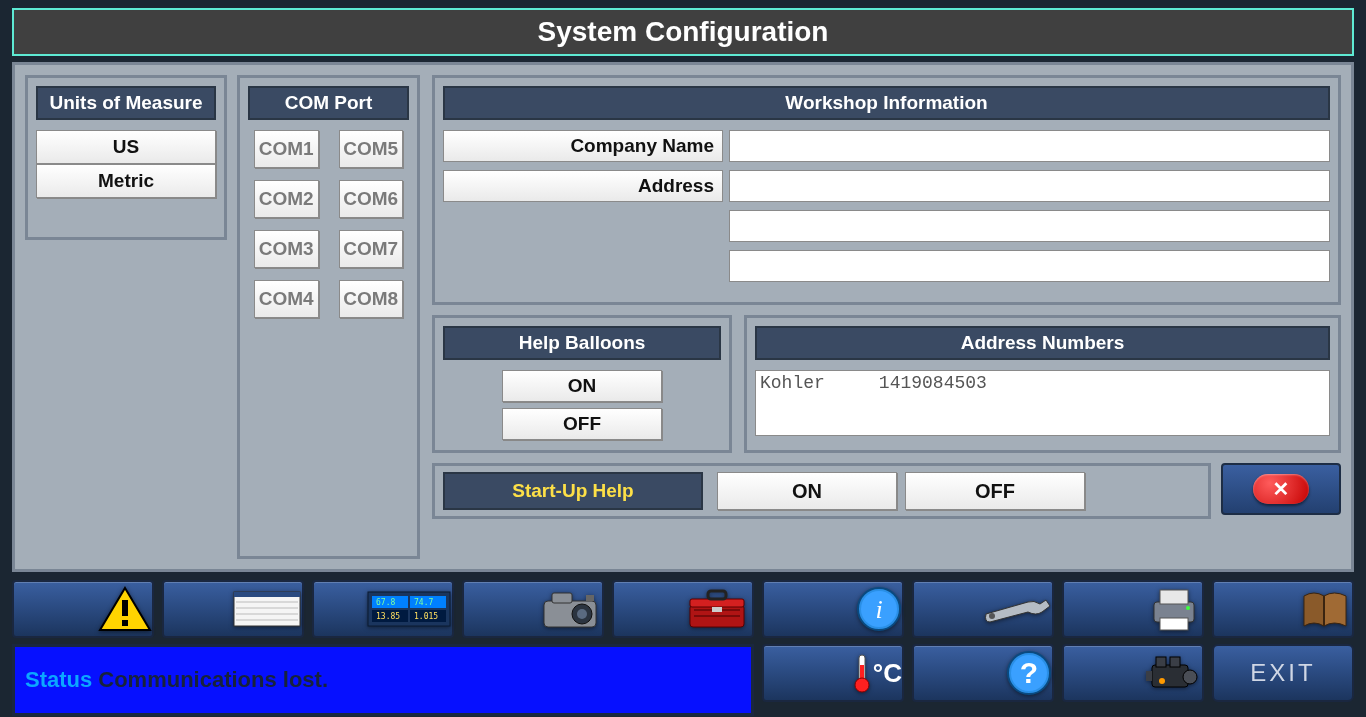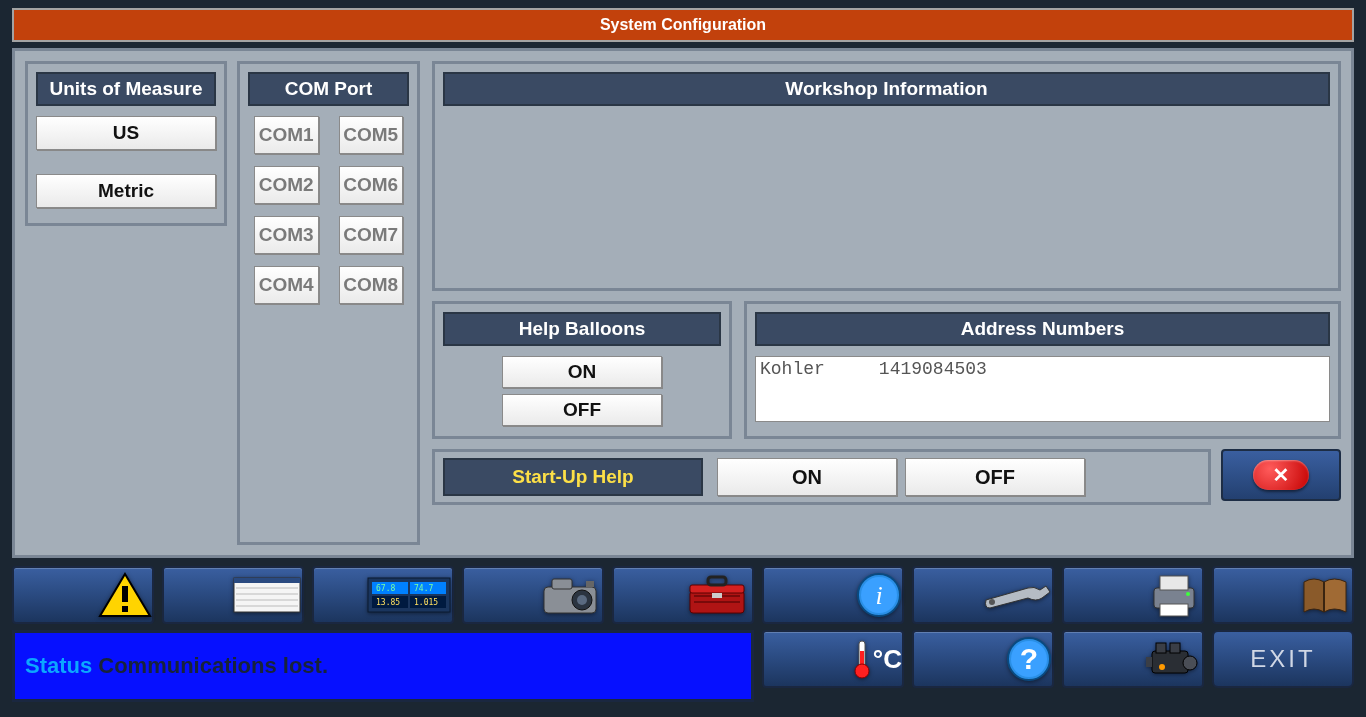--- a/index.html
+++ b/index.html
@@ -5,27 +5,27 @@
   * { box-sizing: border-box; margin: 0; padding: 0; }
   body {
     background: #1b2632;
     font-family: Arial, Helvetica, sans-serif;
     width: 1366px;
     height: 717px;
     overflow: hidden;
     padding: 8px 12px;
   }
   .title-bar {
-    background: #c2410c;
+    background: #404040;
     color: #ffffff;
     text-align: center;
     font-weight: bold;
-    font-size: 16px;
+    font-size: 28px;
     padding: 6px 0;
-    border: 2px solid #a3a3a3;
+    border: 2px solid #5eead4;
     margin-bottom: 6px;
   }
   .main-panel {
     background: #a4aeb8;
     border: 3px solid #7a8695;
     padding: 10px;
     height: 510px;
     display: flex;
     gap: 12px;
   }
@@ -40,21 +40,21 @@
     background: #3a4a63;
     color: #ffffff;
     text-align: center;
     font-weight: bold;
     font-size: 19px;
     padding: 4px 0;
     margin-bottom: 10px;
     border: 2px solid #2a3645;
   }
   .units-box { height: 165px; }
-  .units-btns { display: flex; flex-direction: column; align-items: center; gap: 24px; }
+  .units-btns { display: flex; flex-direction: column; align-items: center; gap: 0; }
   .wbtn {
     background: linear-gradient(#ffffff,#eaeaea);
     border: 1px solid #8a8a8a;
     font-size: 19px;
     font-weight: bold;
     color: #111;
     cursor: pointer;
     text-align: center;
     box-shadow: 1px 1px 0 #888;
   }
@@ -198,20 +198,38 @@
         <button class="wbtn wbtn-gray com-btn">COM4</button>
         <button class="wbtn wbtn-gray com-btn">COM8</button>
       </div>
     </div>
   </div>
 
   <div class="right-col">
 
     <div class="box workshop-box">
       <div class="box-header">Workshop Information</div>
+      <div class="ws-rows">
+        <div class="ws-row">
+          <div class="ws-label">Company Name</div>
+          <input class="ws-input" value="" style="">
+        </div>
+        <div class="ws-row">
+          <div class="ws-label">Address</div>
+          <input class="ws-input" value="" style="">
+        </div>
+        <div class="ws-row">
+          <div style="width:280px"></div>
+          <input class="ws-input" value="" style="">
+        </div>
+        <div class="ws-row">
+          <div style="width:280px"></div>
+          <input class="ws-input" value="" style="">
+        </div>
+      </div>
     </div>
 
     <div class="mid-row">
       <div class="box help-box">
         <div class="box-header">Help Balloons</div>
         <div class="help-btns">
           <button class="wbtn help-btn">ON</button>
           <button class="wbtn help-btn">OFF</button>
         </div>
       </div>

